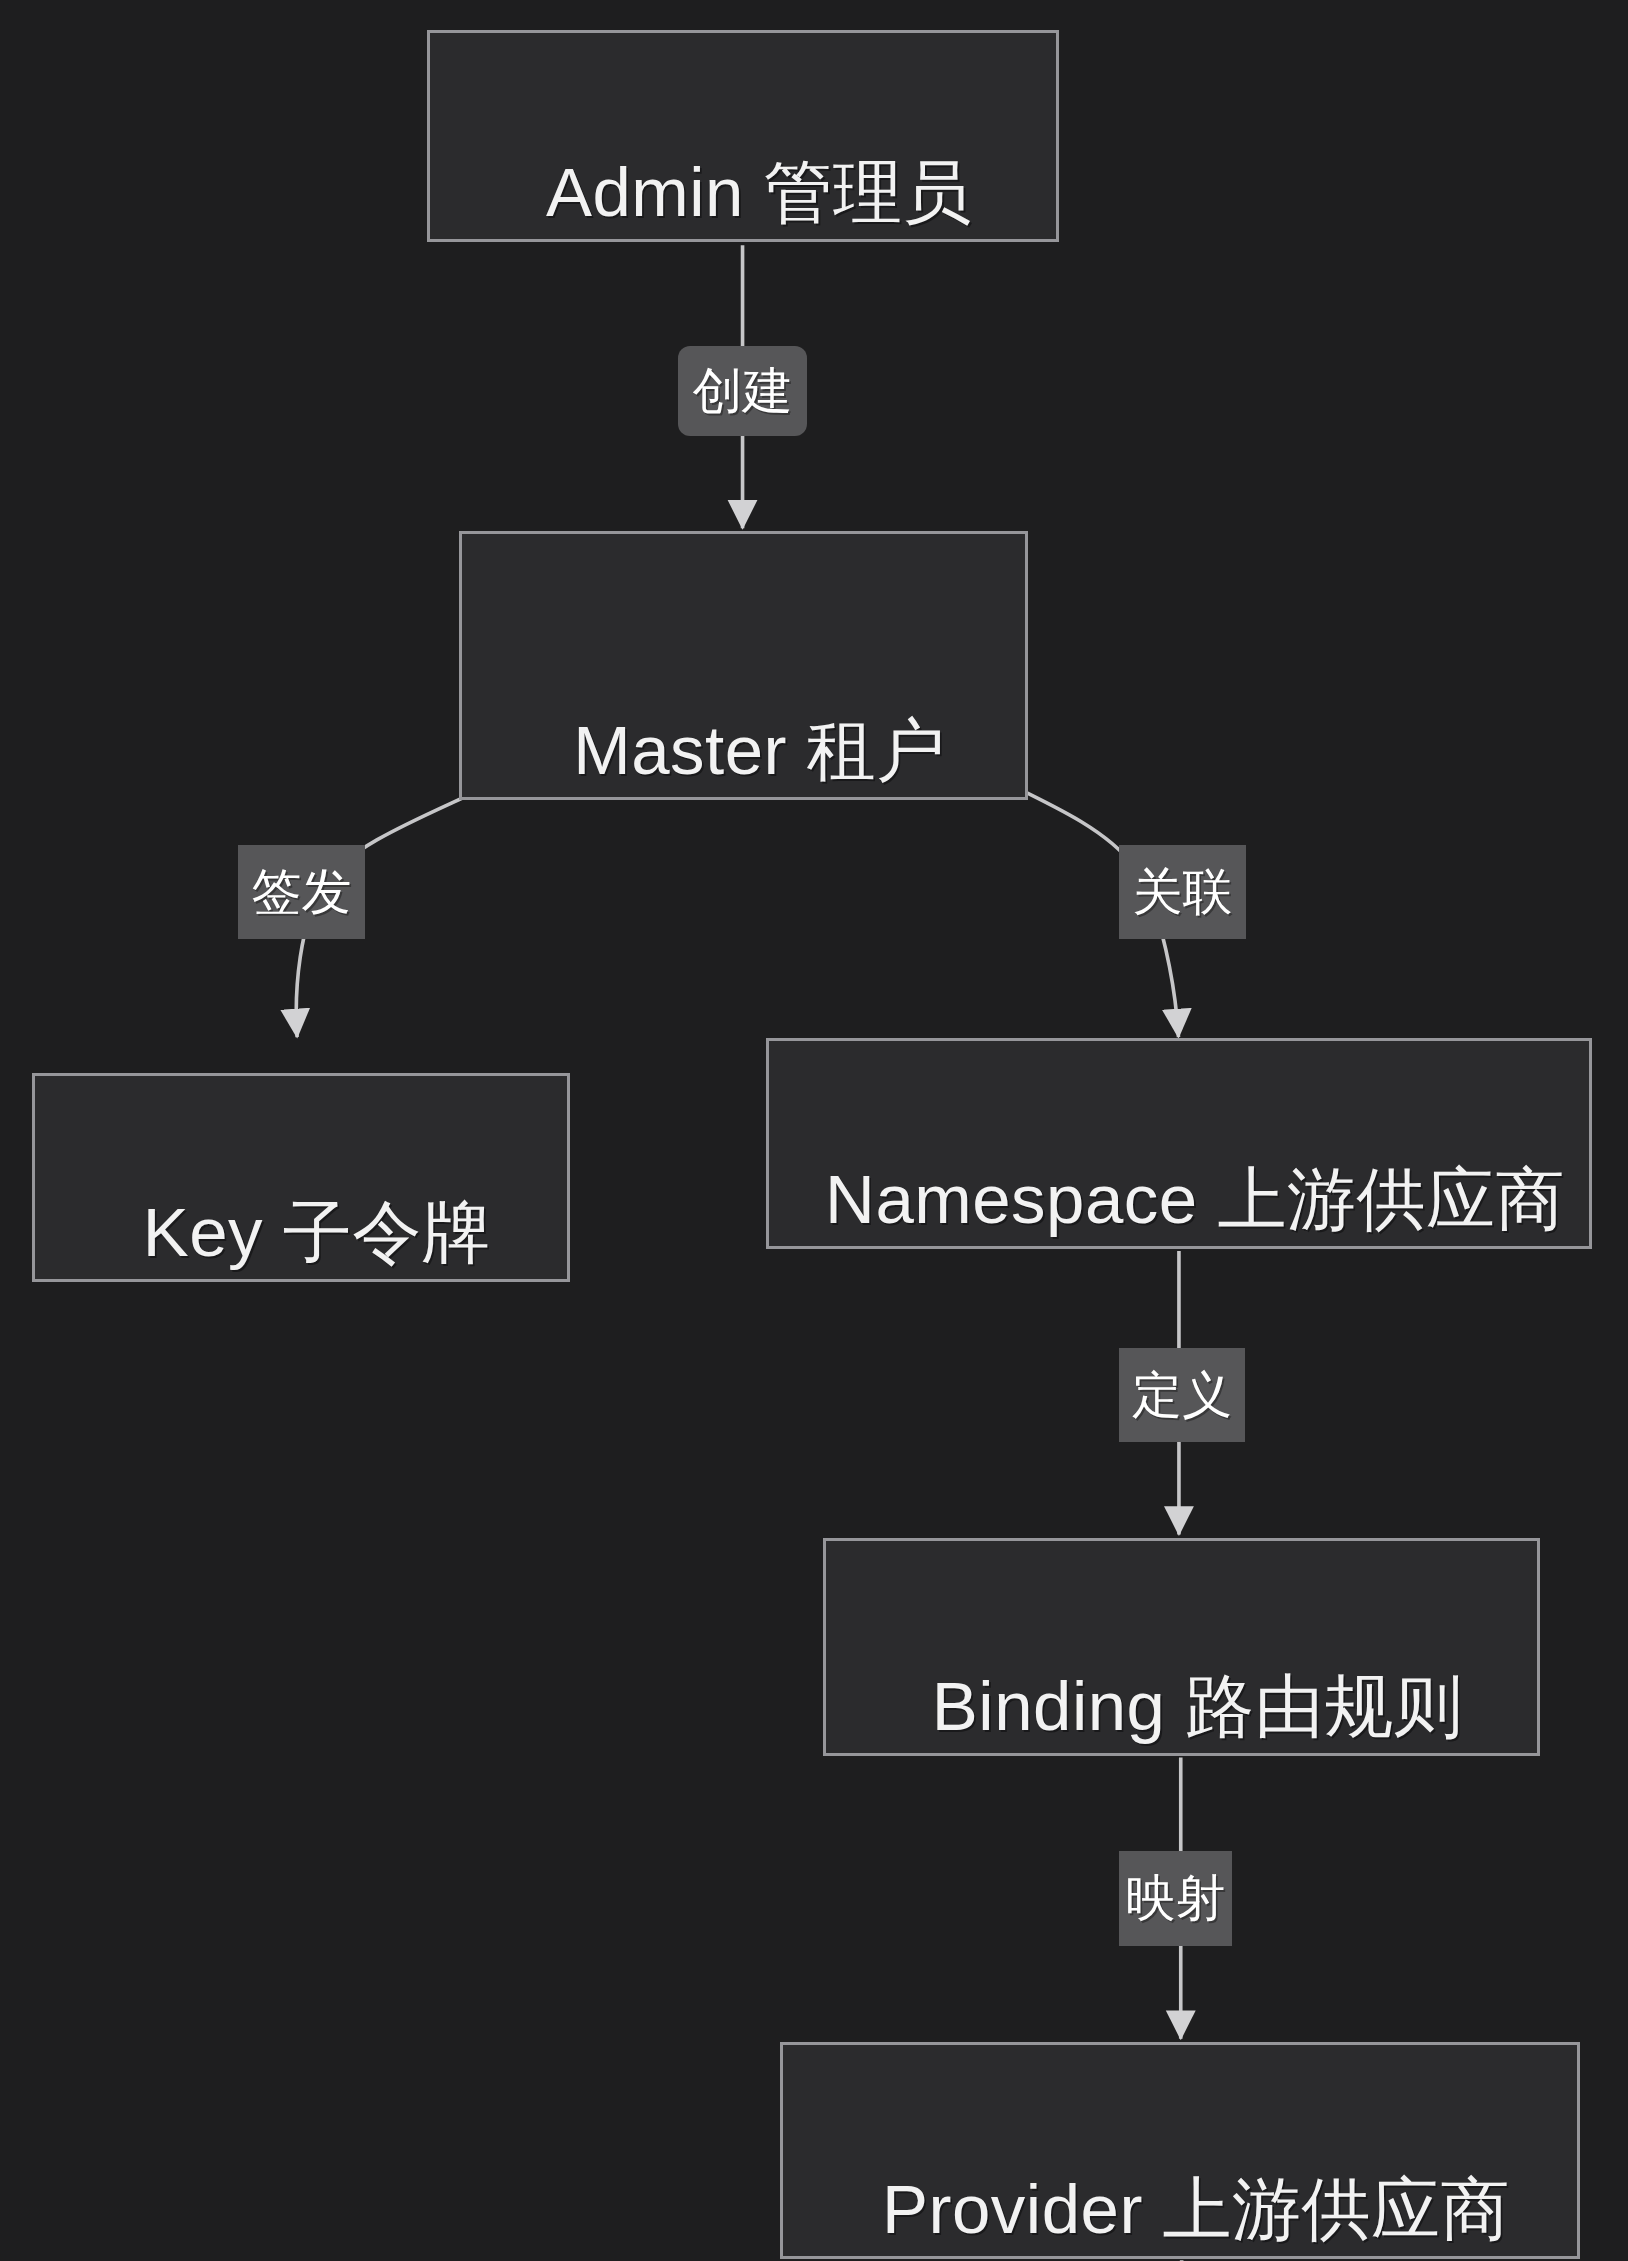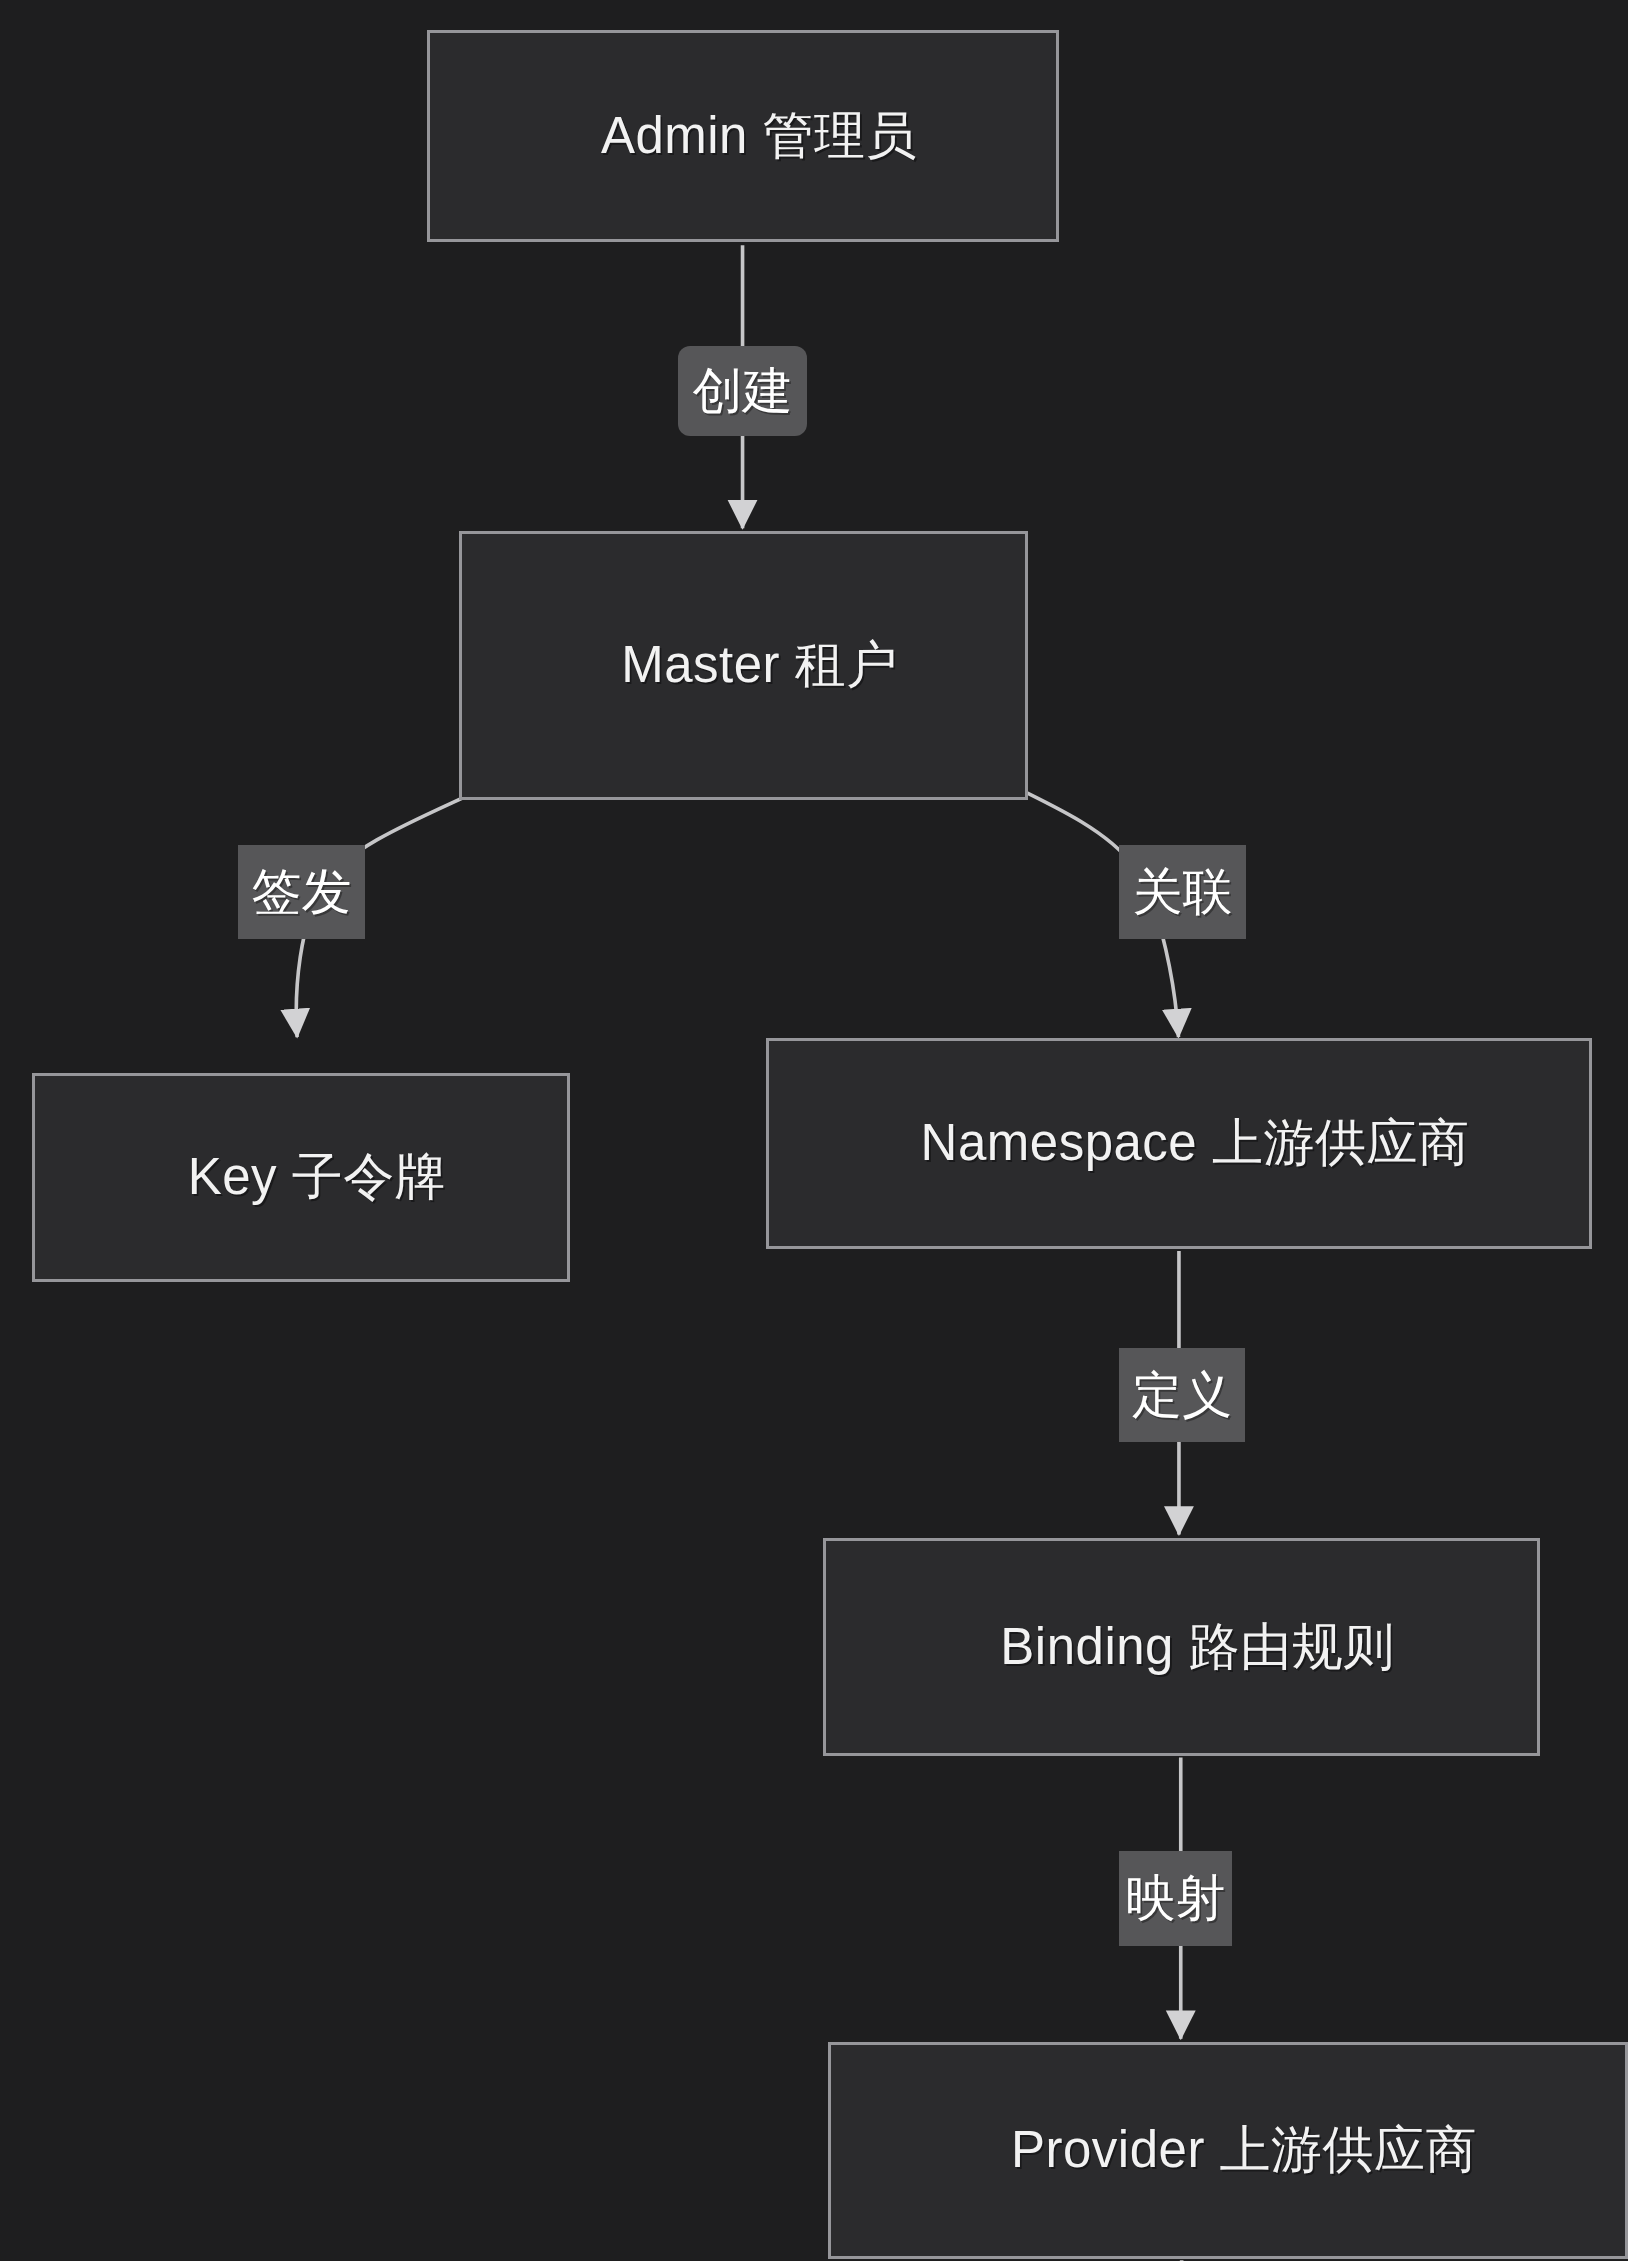--- a/index.html
+++ b/index.html
@@ -18,23 +18,23 @@
     font-family:"Liberation Sans","DejaVu Sans",sans-serif;
     width:1628px;height:2790px;position:relative;overflow:hidden;
   }
   .canvas{position:absolute;inset:0;width:1628px;height:2790px;}
   .edge-layer{position:absolute;left:0;top:0;width:1628px;height:2790px;display:block;}
   .edge{fill:none;stroke:var(--edge_line);stroke-width:8px;}
   .node{
     position:absolute;
     background:var(--node_fill);
     border:3.2px solid var(--node_border);
-    display:flex;align-items:center;justify-content:center;
+    display:flex;align-items:flex-end;justify-content:center;
     color:var(--node_text);
-    font-size:51px;
+    font-size:69px;
     letter-spacing:0.5px;
     text-shadow:1.8px 2.3px 0 rgba(0,0,0,0.40);
     white-space:nowrap;
     padding-left:32px;
   }
   .edge-label{
     position:absolute;
     background:var(--edge_label_bg);
     color:var(--edge_label_text);
     display:flex;align-items:center;justify-content:center;
@@ -81,21 +81,21 @@
   </div>
 
   <div class="node" style="left:766px; top:1038px; width:826px; height:211px;">
     <span>Namespace 上游供应商</span>
   </div>
 
   <div class="node" style="left:823px; top:1538px; width:717px; height:218px;">
     <span>Binding 路由规则</span>
   </div>
 
-  <div class="node" style="left:780px; top:2042px; width:800px; height:217px;margin-left:48px;">
+  <div class="node" style="left:780px; top:2042px; width:800px; height:217px;">
     <span>Provider 上游供应商</span>
   </div>
 
   <div class="edge-label" style="left:678px; top:346px;  width:129px; height:90px;border-radius:12px;">
     <span>创建</span>
   </div>
 
   <div class="edge-label" style="left:238px;  top:845px; width:127px; height:94px;">
     <span>签发</span>
   </div>

